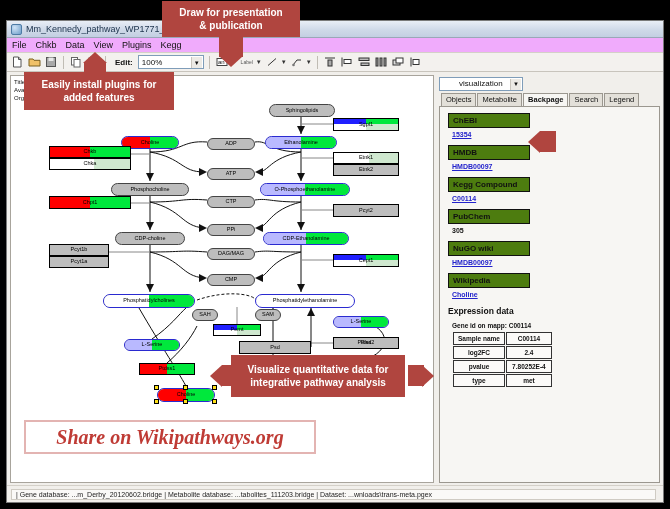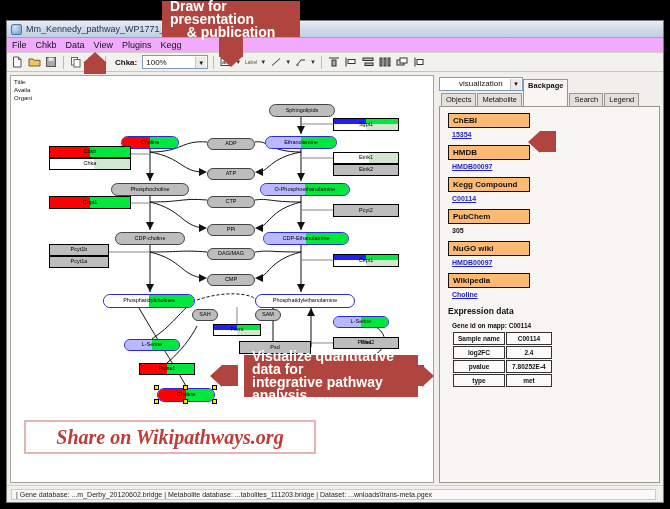--- a/index.html
+++ b/index.html
@@ -104,27 +104,27 @@
   .vis-combo .arw {
     position:absolute; right:1px; top:1px; width:11px; height:11px;
     background:#eceae5; border-left:1px solid #c9c5bd;
     display:flex; align-items:center; justify-content:center; font-size:6px;
   }
   .tabstrip { display:flex; align-items:flex-end; height:14px; padding-left:4px; gap:1px; }
   .tab {
     font-size:7.5px; padding:1px 4px 1px 4px; border:1px solid #9b978f;
     border-bottom:none; background:#e3e0d9; color:#111; line-height:10px;
   }
-  .tab.sel { background:#f7f6f3; font-weight:bold; padding-bottom:16px; position:relative; top:1px; }
+  .tab.sel { background:#f7f6f3; font-weight:bold; padding-bottom:2px; position:relative; top:1px; }
   .panel {
     flex:1; background:#f7f6f3; border:1px solid #9b978f; margin:0 0 0 2px;
     overflow:hidden; position:relative; padding:6px 0 0 8px;
   }
   .db-box {
-    width:82px; border:1px solid #111; background:#fdba74;
+    width:82px; border:1px solid #111; background:#4d7c0f;
     font-size:8px; font-weight:bold; color:#111; padding:2px 4px; margin-bottom:3px;
   }
   .db-link { font-size:7px; color:#2222cc; text-decoration:underline; font-weight:bold; margin:0 0 7px 4px; display:block; }
   .db-plain { font-size:7px; color:#111; margin:0 0 7px 4px; display:block; font-weight:bold;}
   .exp-title { font-size:8.5px; font-weight:bold; color:#111; margin:8px 0 6px 0; }
   .gene-id { font-size:6.5px; color:#111; margin:0 0 2px 4px; font-weight:bold;}
   table.exp { border-collapse:separate; border-spacing:1px; margin-left:4px; }
   table.exp td {
     border:1px solid #333; background:#fbfaf8; font-size:6.5px; color:#111;
     text-align:center; padding:2px 4px; font-weight:bold; min-width:46px;
@@ -134,21 +134,21 @@
     position:absolute; left:0; right:0; bottom:0; height:17px;
     background:#f1efeb; border-top:1px solid #d4d0c8;
     display:flex; align-items:center; padding-left:4px;
     font-size:7px; color:#222;
   }
   .status-inner { border:1px solid #cfcbc3; background:#faf9f7; padding:1px 4px; width:99%; }
 
   
   .callout {
     position:absolute; background:#b0453f; color:#fff; font-weight:bold;
-    text-align:left; font-size:14px; line-height:13px;
+    text-align:left; font-size:10px; line-height:13px;
     display:flex; align-items:center; justify-content:center;
     padding:4px 8px; z-index:40;
   }
   .arrow-down {
     position:absolute; width:0; height:0; z-index:40;
     border-left:12px solid transparent; border-right:12px solid transparent;
     border-top:11px solid #b0453f;
   }
   .arrow-up {
     position:absolute; width:0; height:0; z-index:40;
@@ -227,21 +227,21 @@
             <rect x="4" y="3.5" width="6" height="7.5" fill="#fff" stroke="#666"></rect>
           </svg>
       </div>
       <div class="tb-ico">
         <svg width="12" height="12" viewBox="0 0 12 12">
             <rect x="2" y="2" width="8" height="9" fill="#d7cdb8" stroke="#666"></rect>
             <rect x="4" y="1" width="4" height="2" fill="#9a9a9a" stroke="#555"></rect>
           </svg>
       </div>
       <div class="tb-sep"></div>
-      <span class="zoom-label">Chka:</span>
+      <span class="zoom-label">Edit:</span>
       <div class="zoom-combo">
         <span>100%</span>
         <span class="arw">▼</span>
       </div>
       <div class="tb-sep"></div>
       <div class="tb-ico">
         <svg width="12" height="12" viewBox="0 0 12 12">
             <rect x="1" y="2.5" width="10" height="7" fill="#fff" stroke="#444"></rect>
             <text x="2" y="8.4" font-size="6" fill="#111" font-family="Liberation Sans">an</text>
           </svg>
@@ -600,27 +600,31 @@
     </div>
   </div>
 
   <div class="callout" style="left:162px; top:1px; width:138px; height:36px; flex-direction:column;">
     <div>Draw for presentation</div>
     <div>&amp; publication</div>
   </div>
   <div class="stem" style="left:219px; top:37px; width:24px; height:20px;"></div>
   <div class="arrow-down" style="left:219px; top:56px;"></div>
 
+  <div class="callout" style="left:24px; top:72px; width:150px; height:38px; flex-direction:column;">
+    <div>Easily install plugins for</div>
+    <div>added features</div>
+  </div>
   <div class="stem" style="left:84px; top:62px; width:22px; height:12px;"></div>
   <div class="arrow-up" style="left:83px; top:52px;"></div>
 
   <div class="stem" style="left:540px; top:131px; width:16px; height:21px;"></div>
   <div class="arrow-left" style="left:528px; top:131px;"></div>
 
-  <div class="callout" style="left:244px; top:355px; width:174px; height:42px; flex-direction:column;">
+  <div class="callout" style="left:231px; top:355px; width:174px; height:42px; flex-direction:column;">
     <div>Visualize quantitative data  for</div>
     <div>integrative pathway analysis</div>
   </div>
   <div class="stem" style="left:222px; top:365px; width:16px; height:21px;"></div>
   <div class="arrow-left" style="left:210px; top:365px;"></div>
   <div class="stem" style="left:408px; top:365px; width:16px; height:21px;"></div>
   <div class="arrow-right" style="left:422px; top:365px;"></div>
 
   <div class="share-box">
     <span class="share-txt">Share on Wikipathways.org</span>

